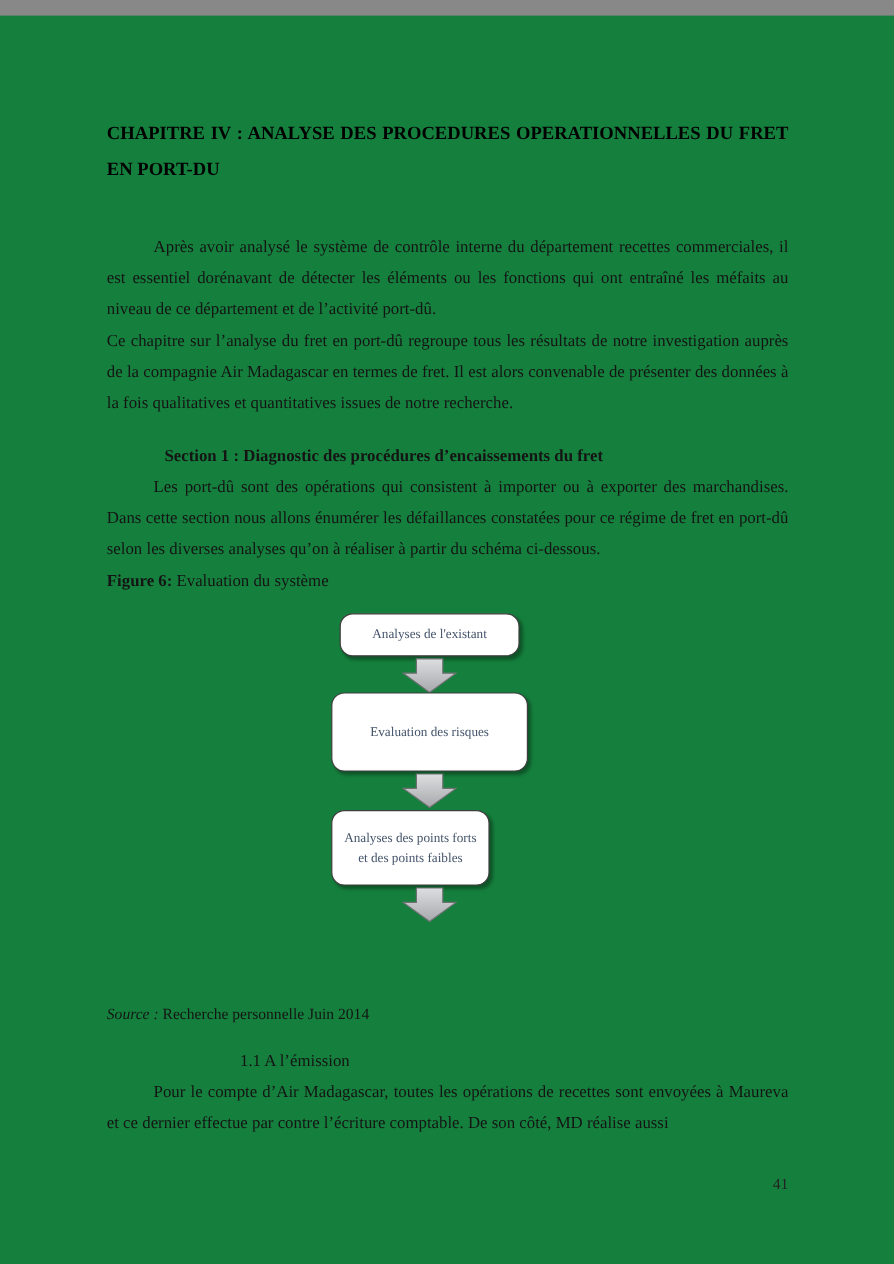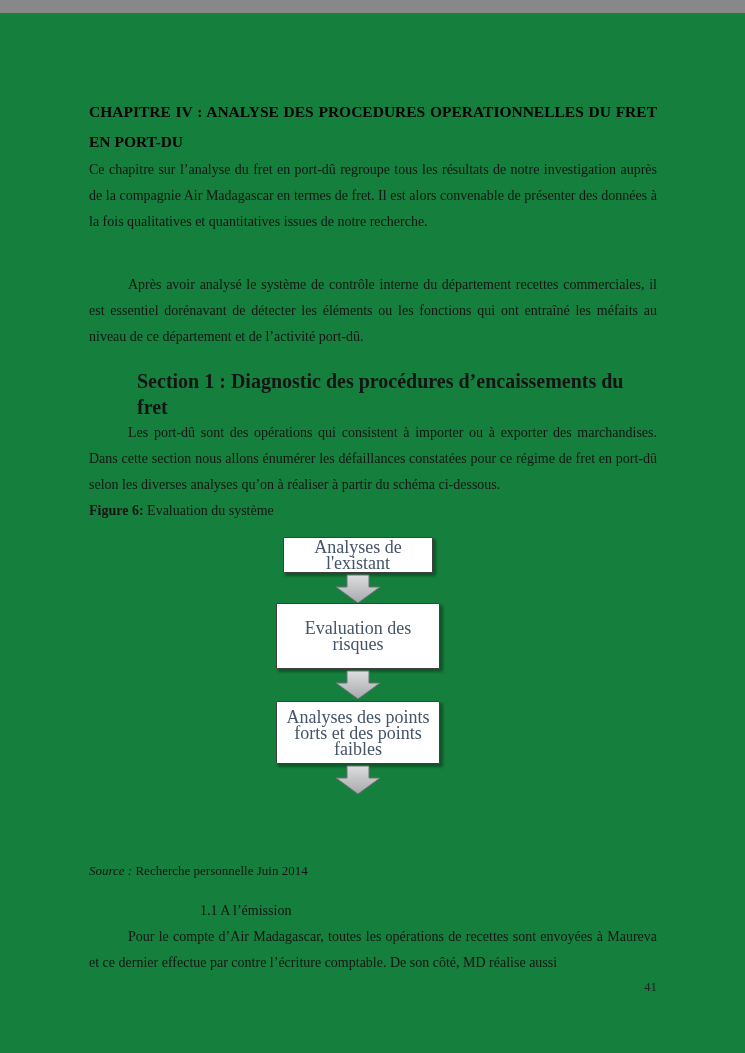--- a/index.html
+++ b/index.html
@@ -29,54 +29,54 @@
     color: #000;
   }
   p.body {
     font-size: 14px;
     line-height: 26px;
     text-align: justify;
   }
   .indent { text-indent: 39px; }
   .para-1 { margin-top: 37px; }
   .section-heading {
-    font-size: 20px;
+    font-size: 14px;
     font-weight: bold;
     line-height: 26px;
     margin-top: 18px;
     margin-left: 48px;
   }
   .figure-caption {
     font-size: 14px;
     line-height: 26px;
   }
   .figure-caption .cap-label { font-weight: bold; }
   .diagram {
     position: relative;
     margin-top: 12px;
     height: 322px;
   }
   .fc-box {
     position: absolute;
     background: #ffffff;
     border: 1px solid #3f3f3f;
-    border-radius: 1px;
+    border-radius: 11px;
     box-shadow: 2.5px 2.5px 3px rgba(0,0,0,0.35);
     display: flex;
     align-items: center;
     justify-content: center;
     text-align: center;
-    font-size: 18px;
+    font-size: 11px;
     line-height: 16px;
     color: #44546a;
     padding: 2px 6px;
   }
   .box-1 { left: 194px; top: 1px;   width: 150px; height: 36px; }
   .box-2 { left: 187px; top: 67px;  width: 164px; height: 66px; }
-  .box-3 { left: 187px; top: 165px; width: 164px; height: 63px; }
+  .box-3 { left: 187px; top: 165px; width: 132px; height: 63px; }
   .box-4 { left: 195px; top: 261px; width: 148px; height: 55px; }
   .fc-arrow { position: absolute; left: 246px; width: 46px; height: 30px; }
   .arrow-1 { top: 38px; }
   .arrow-2 { top: 134px; }
   .arrow-3 { top: 229px; }
   .source-line {
     font-size: 13px;
     line-height: 26px;
   }
   .source-line .src-label { font-style: italic; }
@@ -96,22 +96,22 @@
   }
 </style>
 </head>
 <body>
 
 <div class="page">
   <div class="content">
 
     <h1 class="chapter-title">CHAPITRE IV :  ANALYSE DES PROCEDURES OPERATIONNELLES DU FRET EN PORT-DU</h1>
 
+    <p class="body indent para-1">Après avoir analysé le système de contrôle interne du département recettes commerciales, il est essentiel dorénavant de détecter les éléments ou les fonctions qui ont entraîné les méfaits au niveau de ce département et de l’activité port-dû.</p>
     <p class="body">Ce chapitre sur l’analyse du fret en port-dû regroupe tous les résultats de notre investigation auprès de la compagnie Air Madagascar en termes de fret. Il est alors convenable de présenter des données à la fois qualitatives et quantitatives issues de notre recherche.</p>
-    <p class="body indent para-1">Après avoir analysé le système de contrôle interne du département recettes commerciales, il est essentiel dorénavant de détecter les éléments ou les fonctions qui ont entraîné les méfaits au niveau de ce département et de l’activité port-dû.</p>
 
     <h2 class="section-heading">Section 1 : Diagnostic des procédures d’encaissements du fret</h2>
 
     <p class="body indent">Les port-dû sont des opérations qui consistent à importer ou à exporter des marchandises. Dans cette section nous allons énumérer les défaillances constatées pour ce régime de fret en port-dû selon les diverses analyses qu’on à réaliser à partir du schéma ci-dessous.</p>
 
     <p class="figure-caption"><span class="cap-label">Figure 6:</span> <span>Evaluation du système</span></p>
 
     <div class="diagram">
 
       <div class="fc-box box-1">

